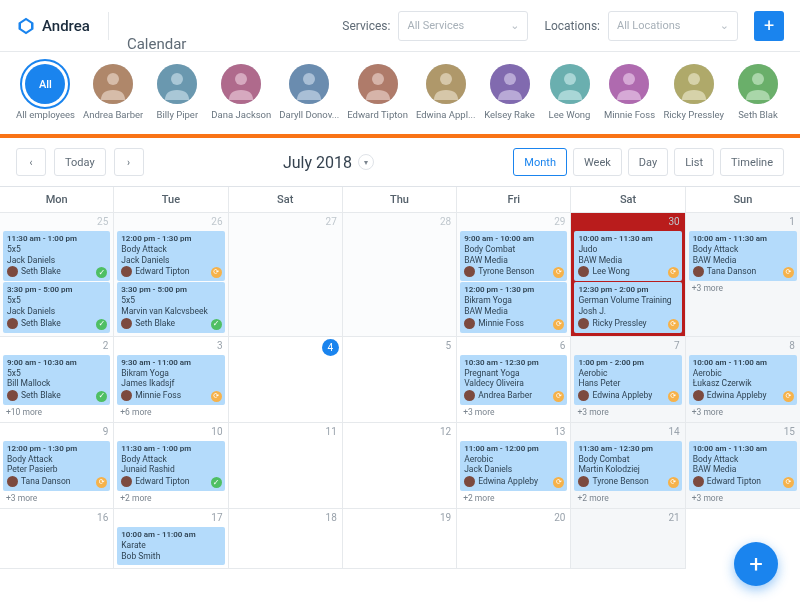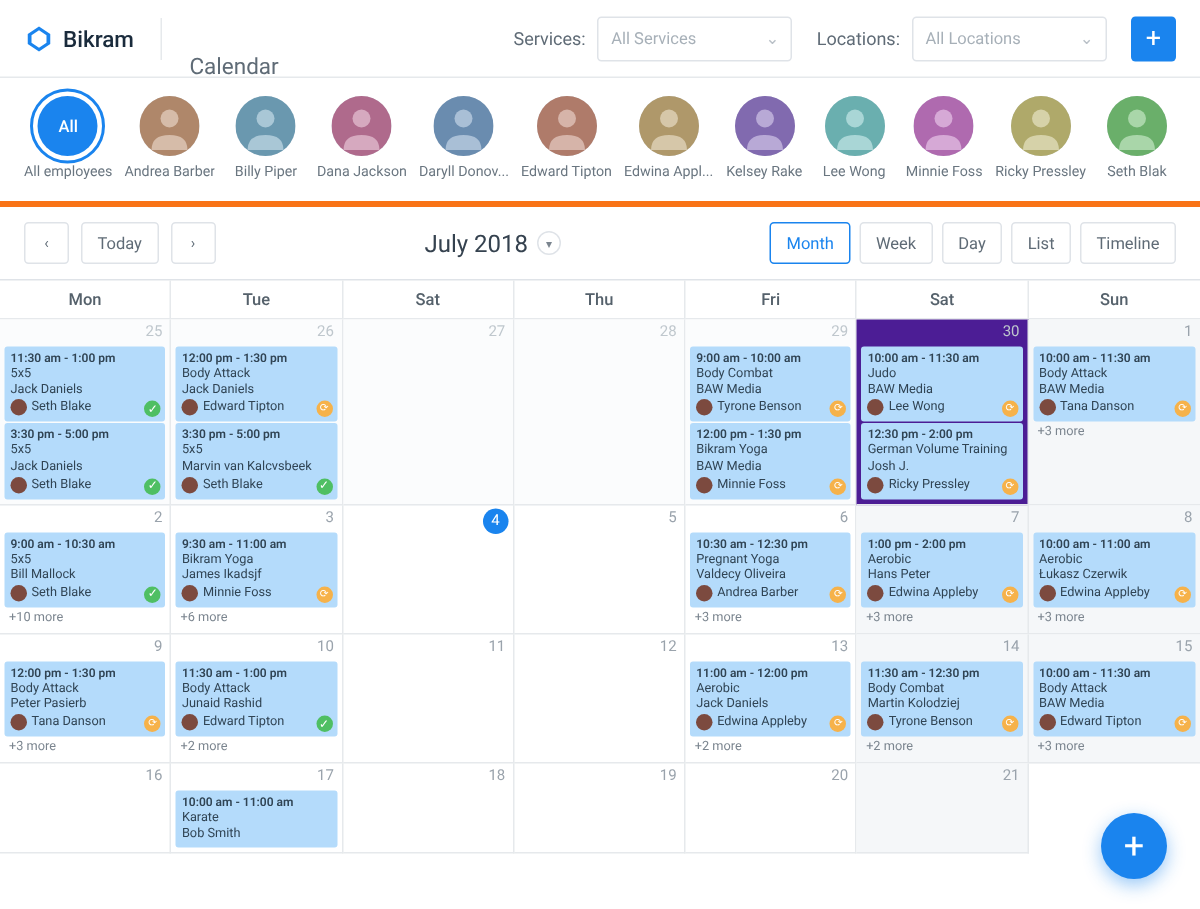--- a/index.html
+++ b/index.html
@@ -30,21 +30,21 @@
 .views { display: flex; gap: 6px; }
 .navbtn.active { border-color: #1a84ee; color: #1a84ee; }
 .calendar { border-top: 1px solid #dfe3e8; }
 .dayhead, .week { display: grid; grid-template-columns: repeat(7, 1fr); }
 .dayhead div { border-right: 1px solid #e6e9ec; border-bottom: 1px solid #e6e9ec; text-align: center; padding: 6px 0; font-size: 11px; color: #55616b; font-weight: 500; }
 .dayhead div:last-child { border-right: none; }
 .cell { border-right: 1px solid #e6e9ec; border-bottom: 1px solid #e6e9ec; position: relative; padding: 2px 3px 3px; min-height: 60px; }
 .cell:last-child { border-right: none; }
 .cell.nomonth { background: #fbfcfd; }
 .cell.weekend { background: #f5f7f9; }
-.cell.nomonth.weekend { background: #4c1d95; }
+.cell.nomonth.weekend { background: #b91c1c; }
 .datenum { position: absolute; top: 3px; right: 5px; font-size: 10px; color: #9aa3ac; }
 .cell.nomonth .datenum { color: #bfc7cd; }
 .datenum.today { background: #1a84ee; color: #fff; width: 17px; height: 17px; border-radius: 50%; display: flex; align-items: center; justify-content: center; right: 3px; top: 2px; }
 .events { margin-top: 16px; display: flex; flex-direction: column; gap: 1px; }
 .event { background: #b4dbfb; border-radius: 2px; padding: 3px 4px 4px; font-size: 8.5px; line-height: 1.25; color: #304454; cursor: pointer; position: relative; }
 .event .time { font-weight: 600; font-size: 8px; }
 .event .title { font-size: 8.5px; }
 .event .sub { font-size: 8.5px; }
 .event .person { display: flex; align-items: center; gap: 3px; margin-top: 1px; }
 .event .pavatar { width: 11px; height: 11px; border-radius: 50%; background: #7c4a3f; display: inline-block; }
@@ -55,21 +55,21 @@
 .fab { position: fixed; right: 22px; bottom: 20px; width: 44px; height: 44px; border-radius: 50%; background: #1a84ee; color: #fff; display: flex; align-items: center; justify-content: center; font-size: 24px; box-shadow: 0 4px 12px rgba(26,132,238,0.45); cursor: pointer; }
 </style>
 </head>
 <body>
 
 <div class="topbar">
   <div class="logo">
     <svg viewBox="0 0 24 24">
         <path fill="#1a84ee" d="M12 2 L3 8 L3 16 L12 22 L21 16 L21 8 Z M12 5 L18 9 L18 15 L12 19 L6 15 L6 9 Z"></path>
       </svg>
-    <span class="brand">Bikram</span>
+    <span class="brand">Andrea</span>
   </div>
   <div class="divider-v"></div>
   <div class="page-title">Calendar</div>
   <div class="spacer"></div>
   <span class="filter-label">Services:</span>
   <div class="select">
     <span>All Services</span>
     <span class="chev">⌄</span>
   </div>
   <span class="filter-label">Locations:</span>

